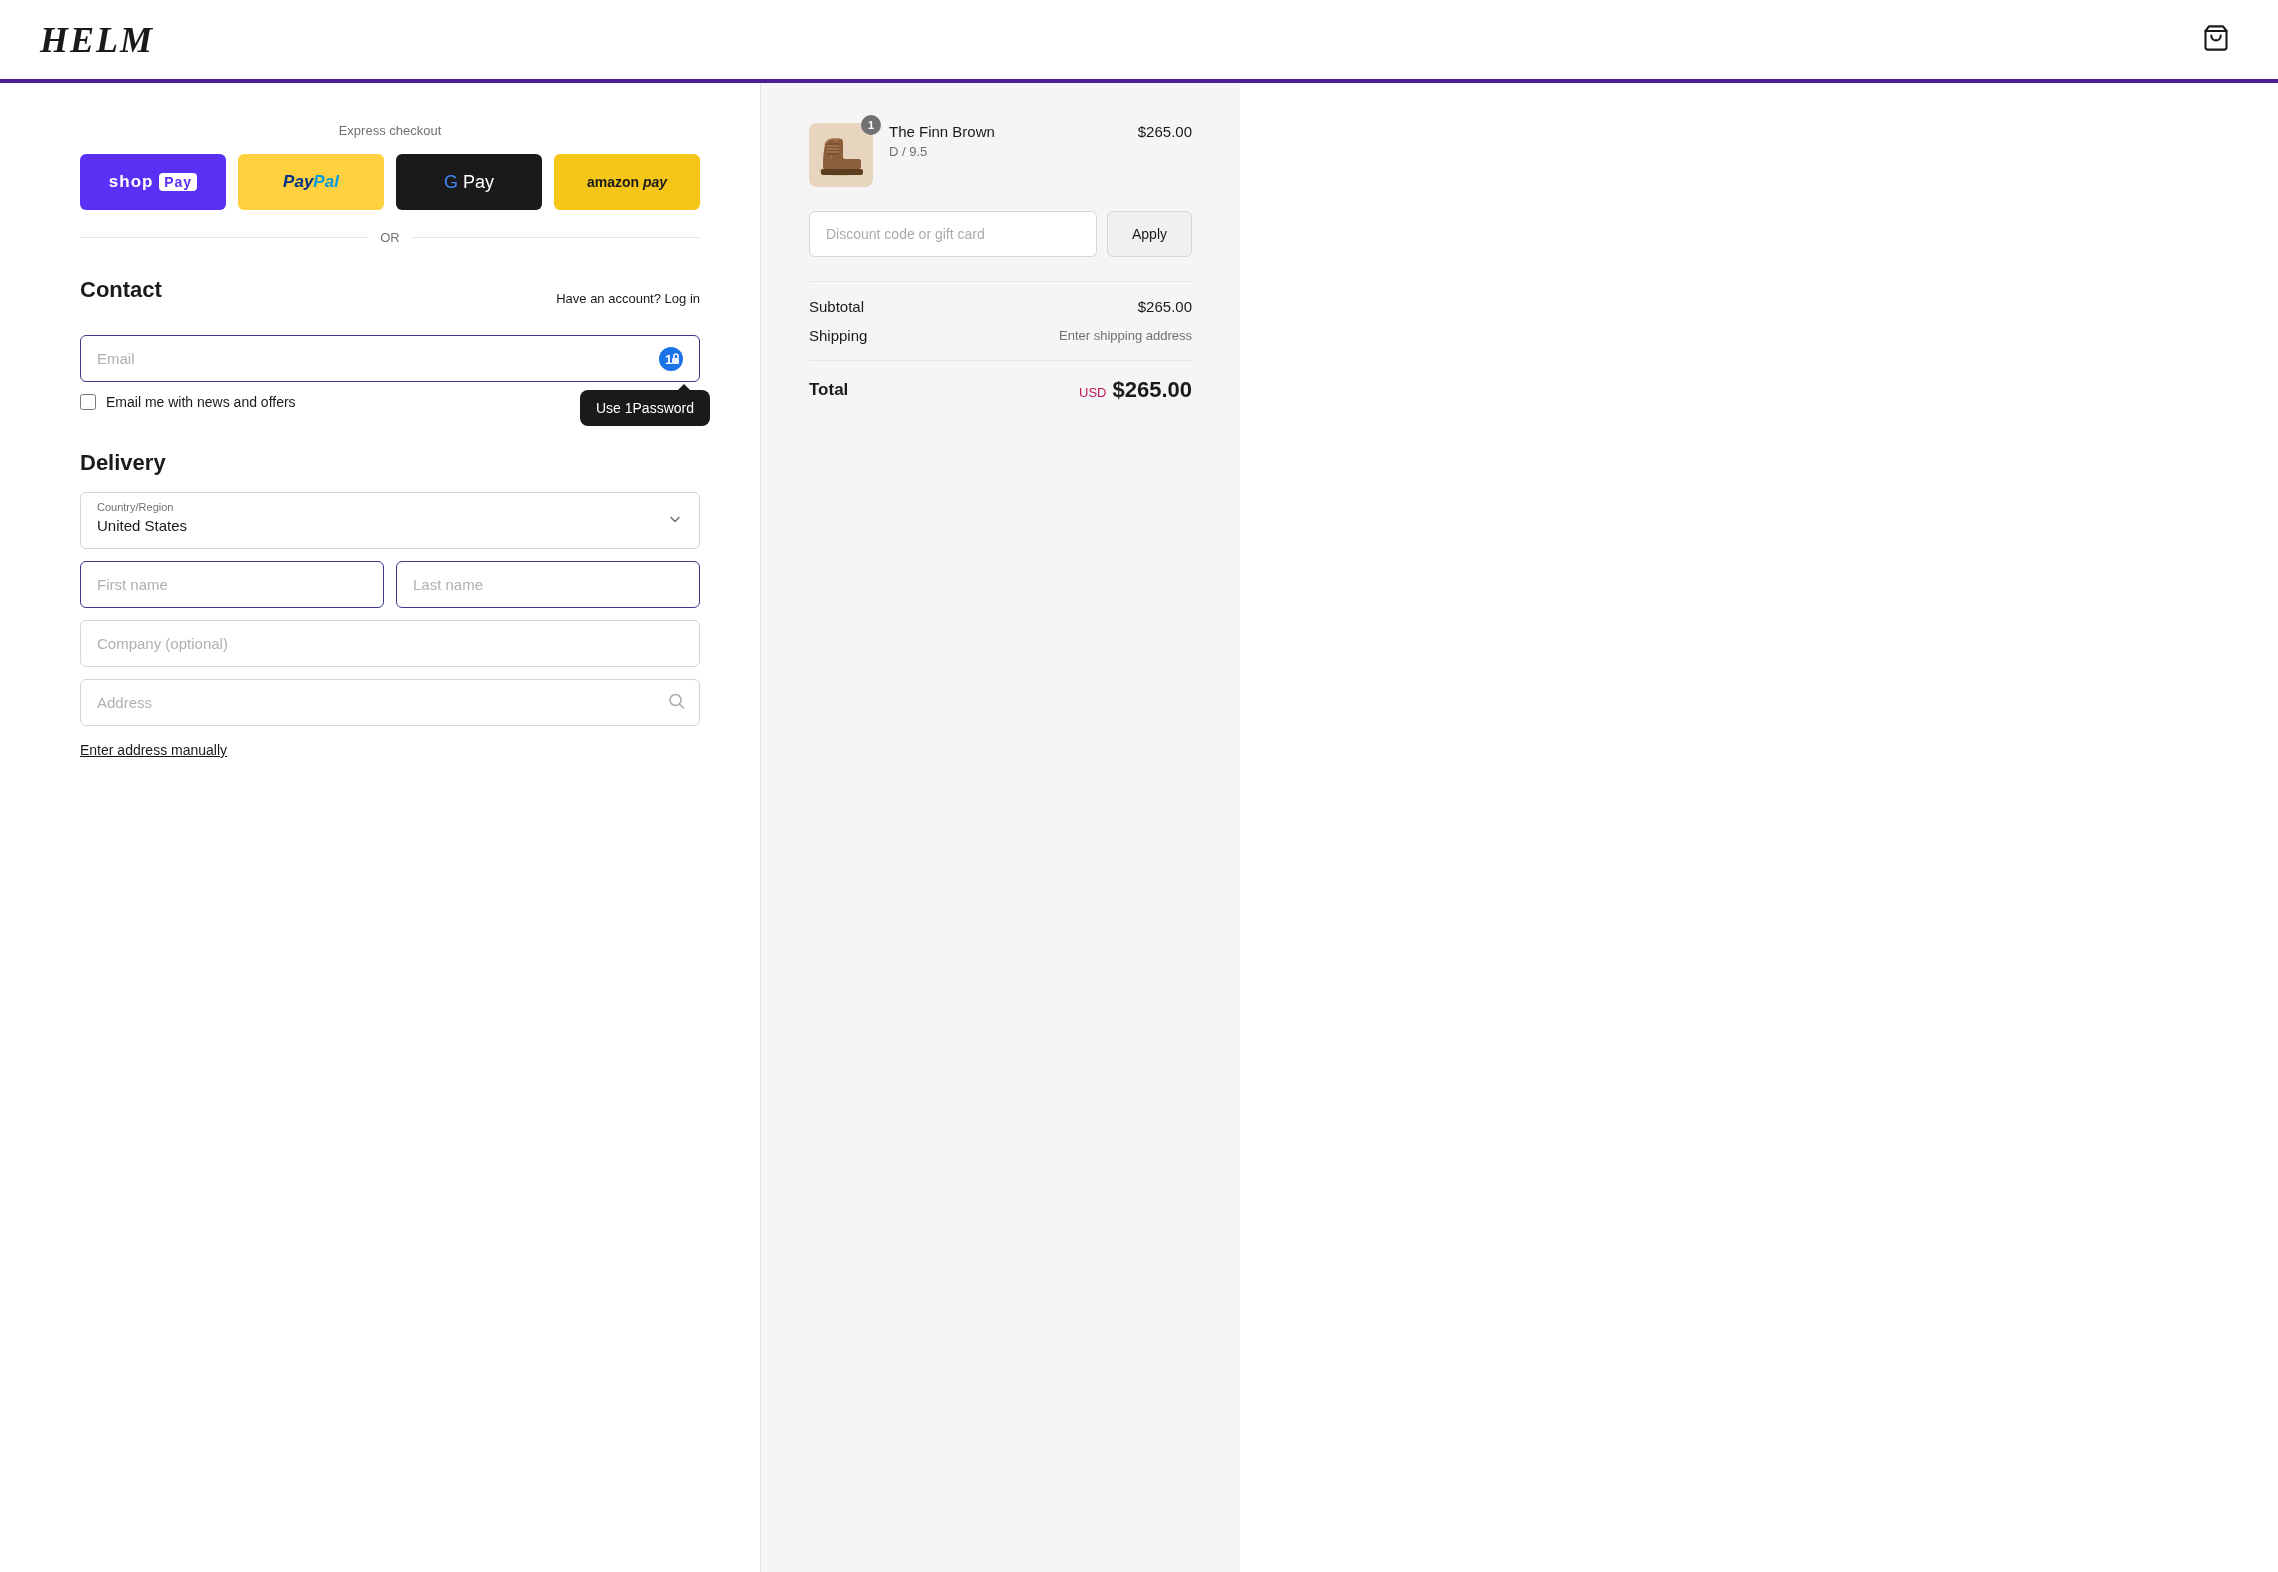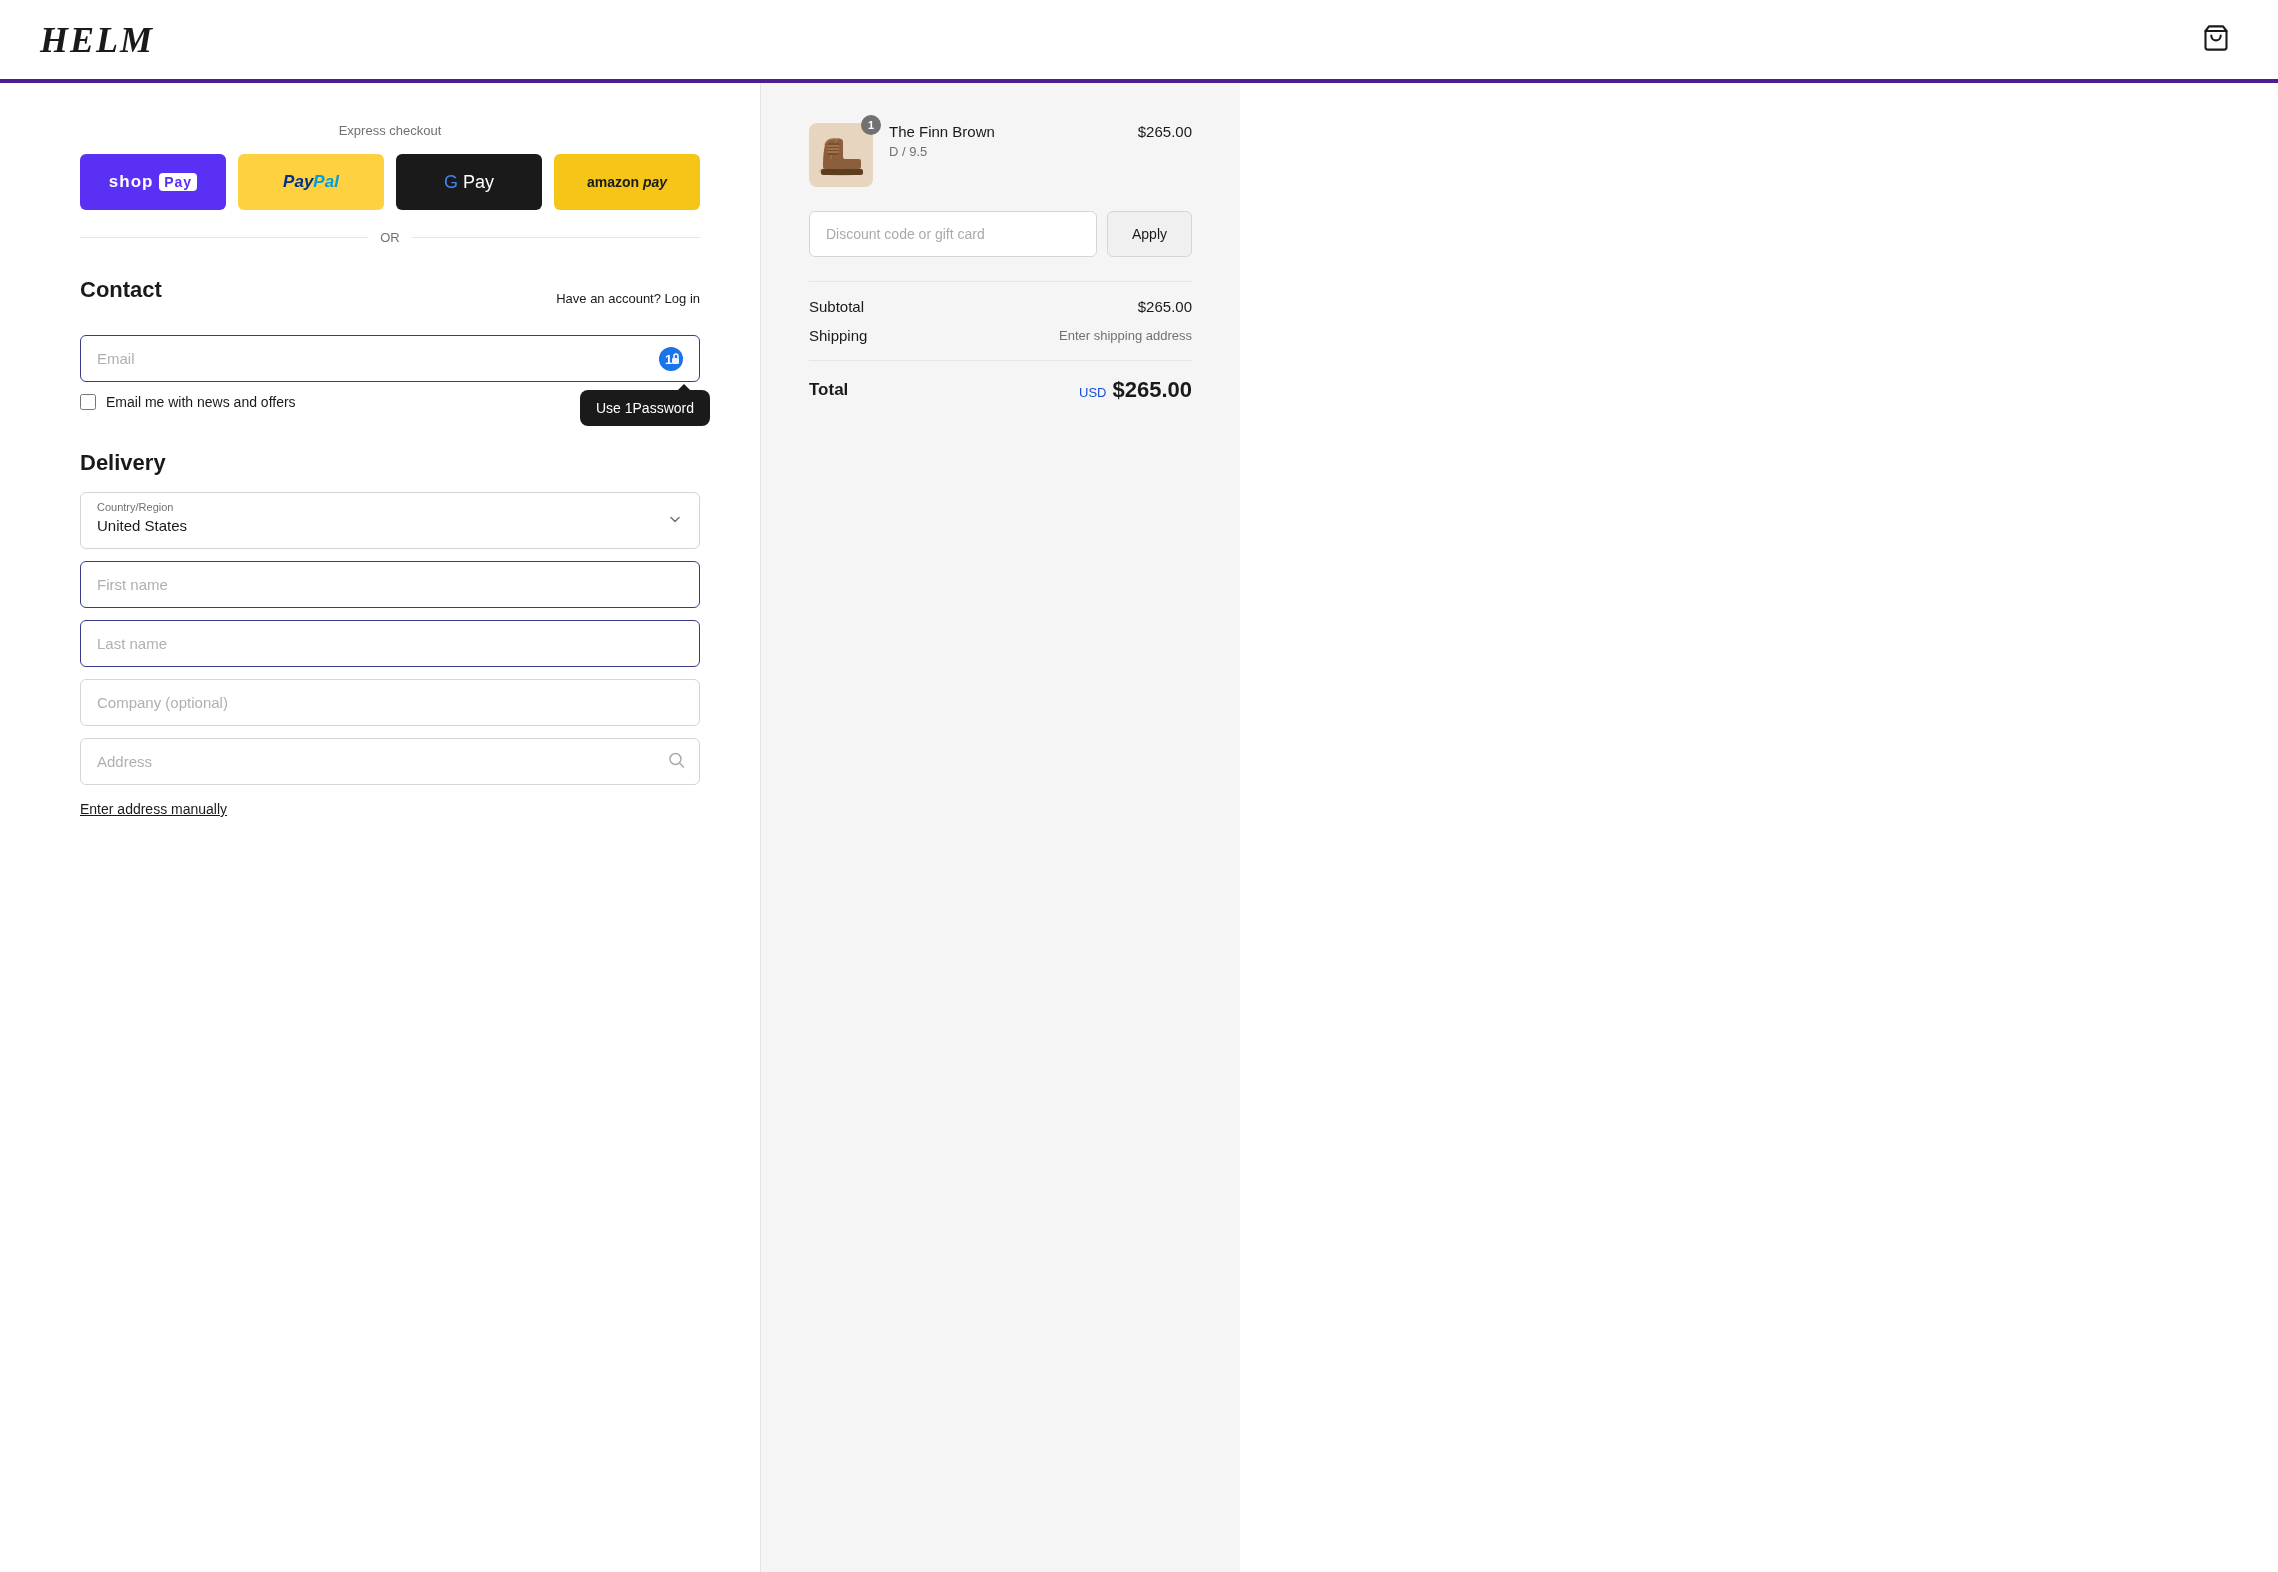--- a/index.html
+++ b/index.html
@@ -228,21 +228,20 @@
       right: 16px;
       top: 50%;
       transform: translateY(-50%);
       color: #717171;
     }
 
     .two-col {
       display: flex;
       gap: 12px;
       margin-bottom: 12px;
-      flex-direction: column;
     }
     .two-col .input-wrapper {
       flex: 1;
       margin-bottom: 0;
     }
 
     .input-with-icon {
       position: relative;
     }
     .input-with-icon .form-input {
@@ -371,21 +370,21 @@
     .summary-label { color: #1a1a1a; }
     .summary-value { color: #1a1a1a; font-weight: 500; }
     .summary-value.muted { color: #717171; font-size: 13px; font-weight: 400; }
     .total-amount {
       display: flex;
       align-items: baseline;
       gap: 6px;
     }
     .currency-label {
       font-size: 13px;
-      color: #1d4ed8;
+      color: #be185d;
       font-weight: 400;
     }
     .total-price {
       font-size: 22px;
       font-weight: 600;
       color: #1a1a1a;
     }
   </style>
 </head>
 <body>

